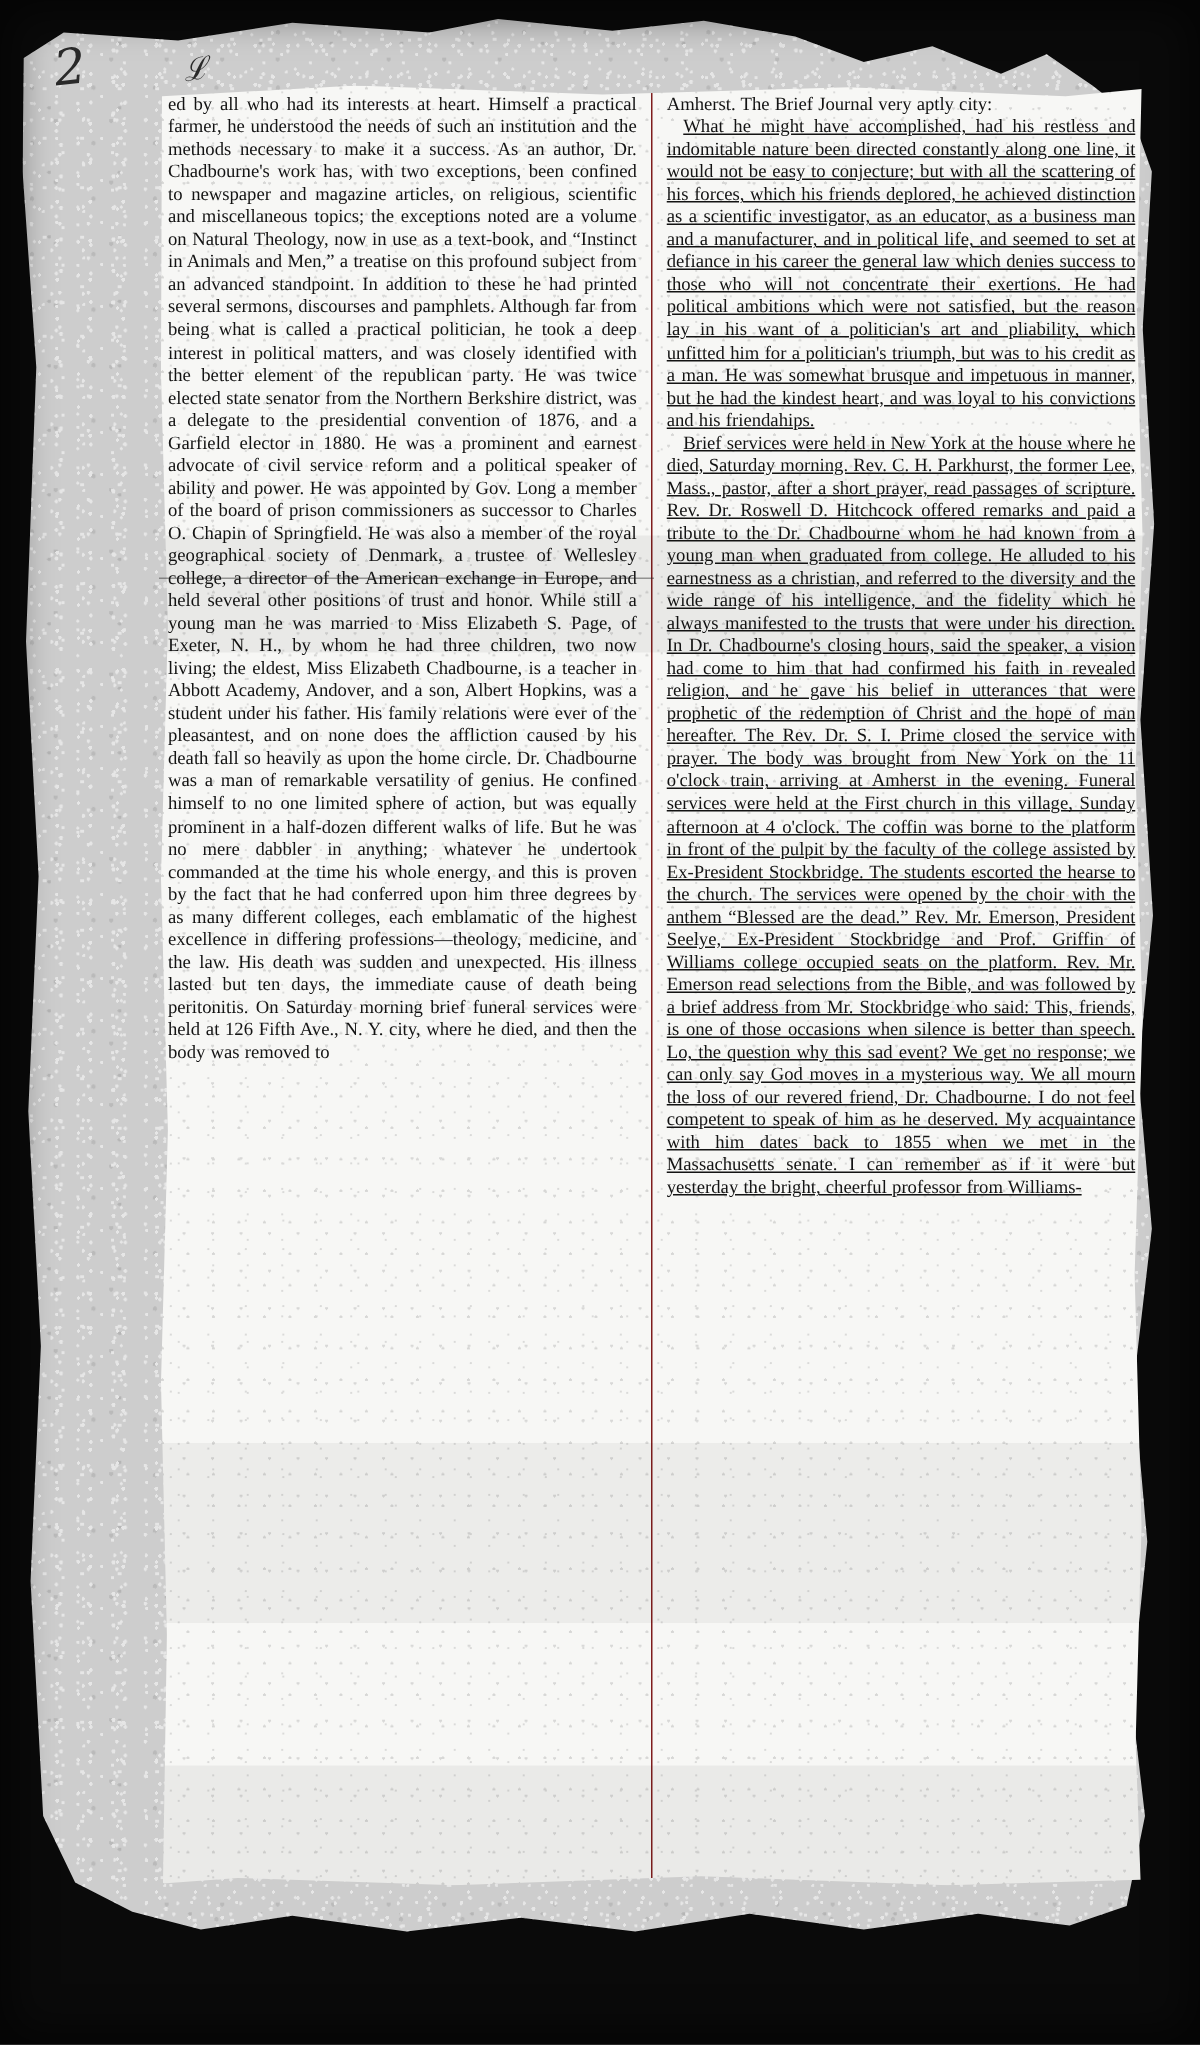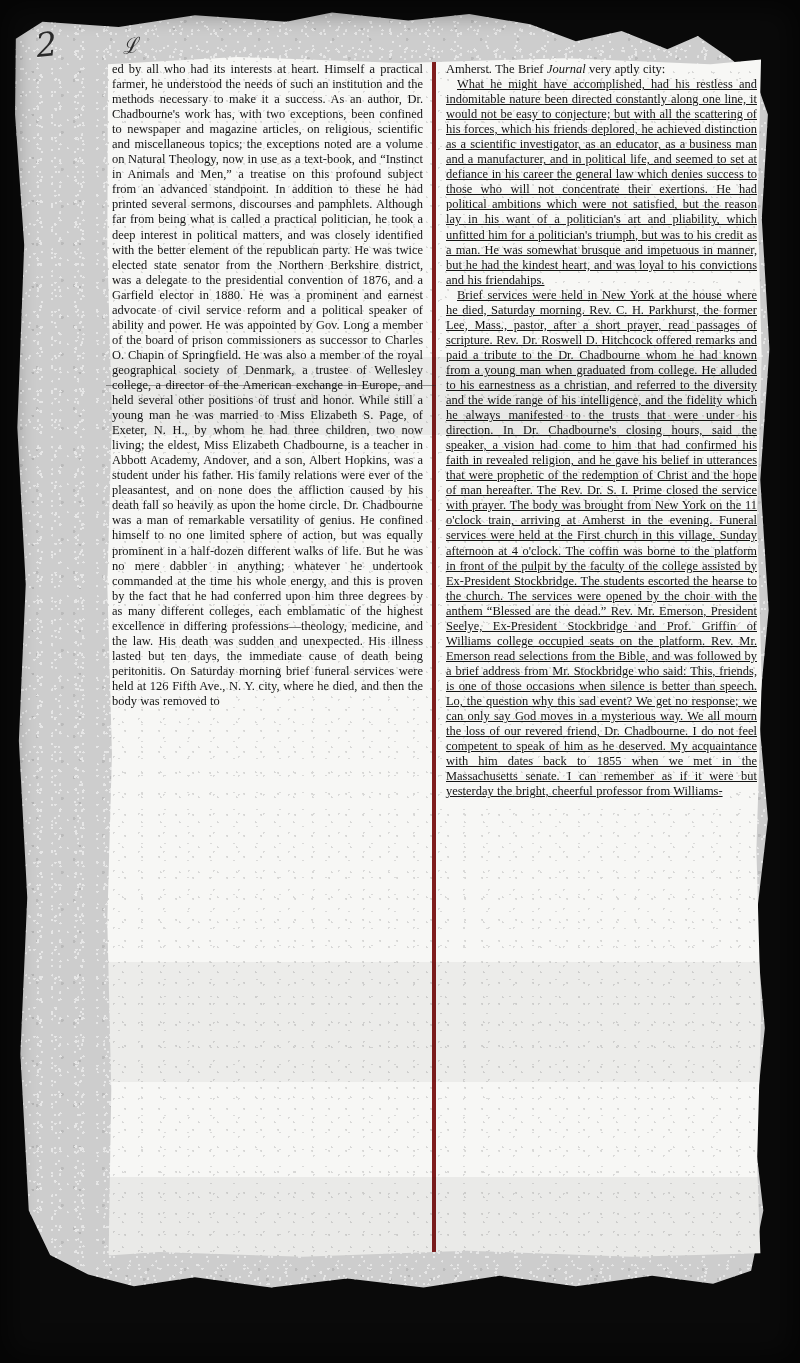--- a/index.html
+++ b/index.html
@@ -119,21 +119,21 @@
     position: relative;
     box-sizing: border-box;
     color: #131313;
     font-family: "Liberation Serif", serif;
     font-size: 12.45px;
     line-height: 15.05px;
     text-align: justify;
     text-justify: inter-word;
     overflow: hidden;
   }
-  .col-left  { padding-right: 9px; border-right: 4px solid #7f1d1d; }
+  .col-left  { padding-right: 9px; border-right: 1px solid #7f1d1d; }
   .col-right { padding-left: 10px; }
 
   .column p {
     margin: 0;
     text-align: justify;
     word-spacing: .34px;
     -webkit-hyphens: none;
     hyphens: none;
   }
   .column p.indent { text-indent: 11px; text-decoration: underline; }
@@ -142,21 +142,21 @@
   .subhead {
     margin: 3px 0 2px 0;
     text-align: center;
     font-size: 9.6px;
     letter-spacing: .55px;
     font-variant: small-caps;
     text-transform: uppercase;
     font-weight: 400;
   }
 
-  .ital { font-style: italic; }
+  .ital { }
 
   
   .inkband {
     position: absolute;
     left: 0; right: 0;
     pointer-events: none;
     mix-blend-mode: multiply;
   }
   .band-a { top: 300px;  height: 78px;  background: rgba(0,0,0,.055); }
   .band-b { top: 905px;  height: 120px; background: rgba(0,0,0,.045); }

